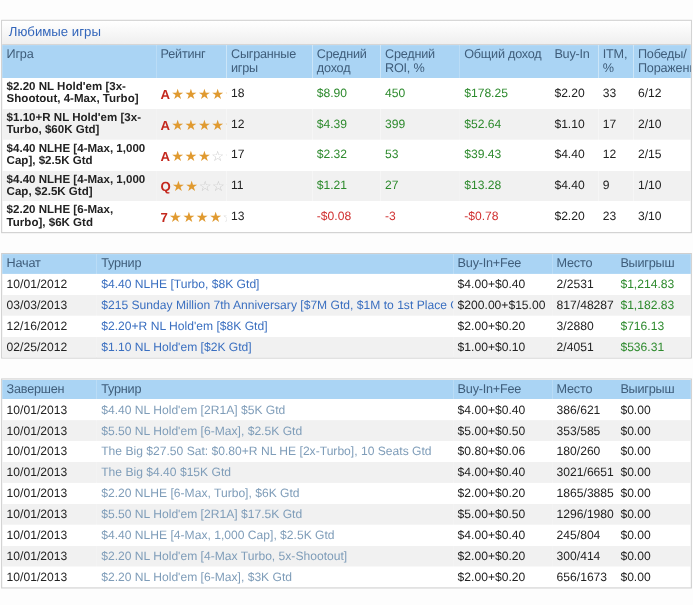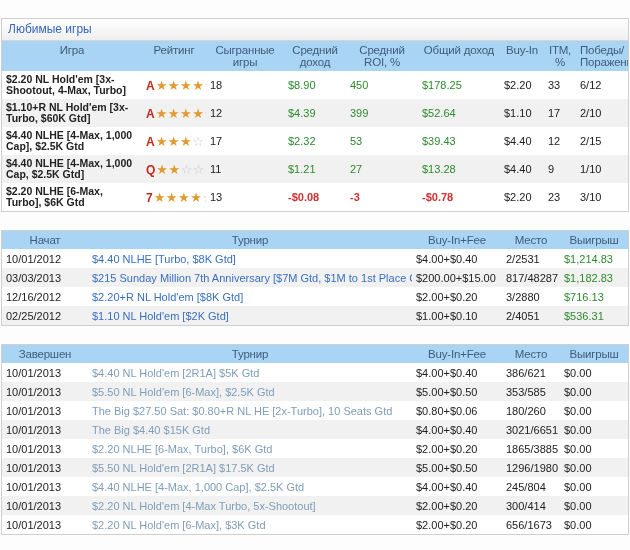--- a/index.html
+++ b/index.html
@@ -1,32 +1,32 @@
 <!DOCTYPE html>
 <html><head>
 <meta charset="utf-8">
 <style>
   html,body { margin:0; padding:0; background:#fdfdfd; }
   body { width:630px; height:550px; font-family:"Liberation Sans", sans-serif; font-size:11px; color:#222; }
   .section { border:1px solid #cfcfcf; margin:18px 1px 7px 1px; background:#fff; }
   .sec-title { font-size:12px; color:#3366bb; padding:3px 6px 4px 6px;
                background:linear-gradient(#ffffff,#efefef); border-bottom:1px solid #d6d6d6; }
   table { border-collapse:collapse; table-layout:fixed; width:100%; }
-  th { background:#aad4f4; color:#3f5d7a; font-weight:normal; text-align:center;
+  th { background:#aad4f4; color:#3f5d7a; font-weight:normal; text-align:left;
        padding:3px 4px; font-size:11.5px; vertical-align:top; letter-spacing:-0.2px; overflow:hidden; }
   td { padding:3px 4px; vertical-align:middle; overflow:hidden; }
   tbody tr:nth-child(even) { background:#f1f1f1; }
   .t1 td.game { font-size:10.5px; line-height:11.5px; padding-top:2px; padding-bottom:2px;font-weight:bold; }
   .t1 td { height:22px; }
   .t23 td { height:13px; }
   .rl { color:#c4281e; font-weight:bold; font-size:12px; margin-right:1px; }
   .sf { color:#e09a30; font-size:13px; letter-spacing:0.5px; }
   .se { color:#c9c9c9; font-size:13px; letter-spacing:0.5px; }
   .pos { color:#2d8a2d; }
-  .neg { color:#d03030;font-weight:bold; }
+  .neg { color:#d03030; }
   .lnk { color:#3a6fc0; text-decoration:none; cursor:pointer; }
   .t3lnk { color:#7f9db9; }
   .nowrap { white-space:nowrap; }
 </style>
 </head>
 <body>
 
 <div class="section">
   <div class="sec-title">Любимые игры</div>
   <table class="t1">

